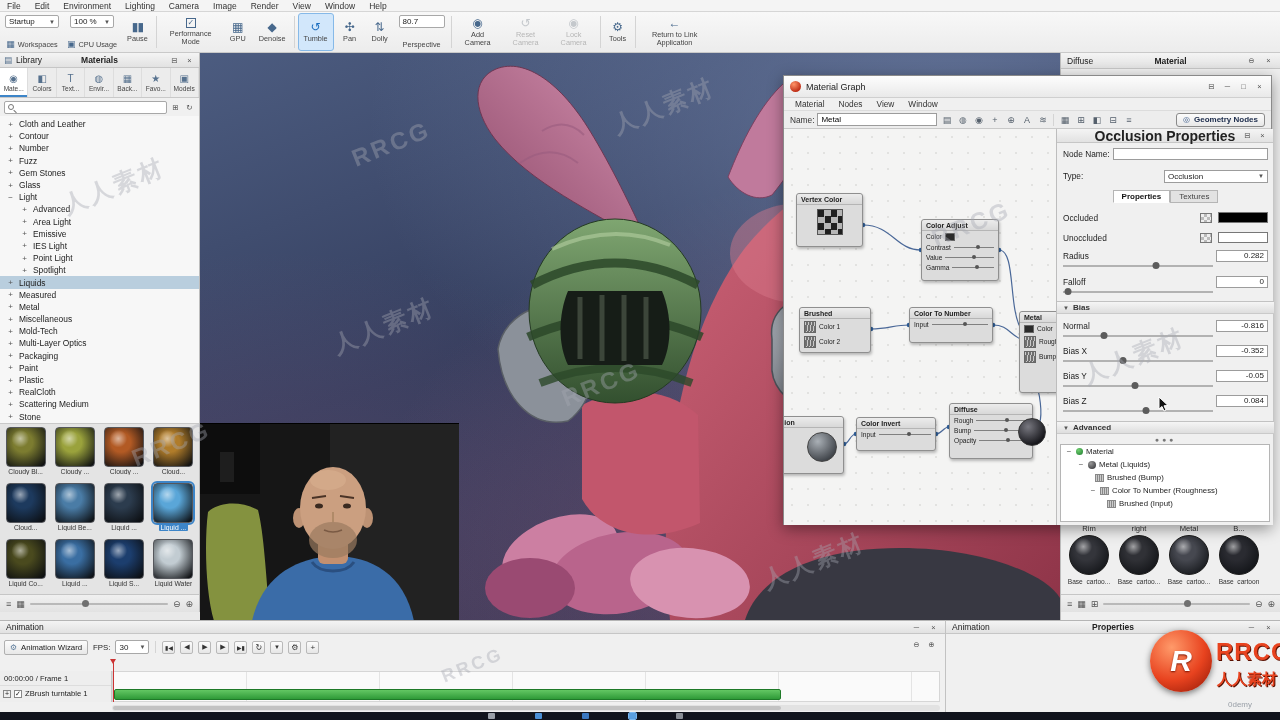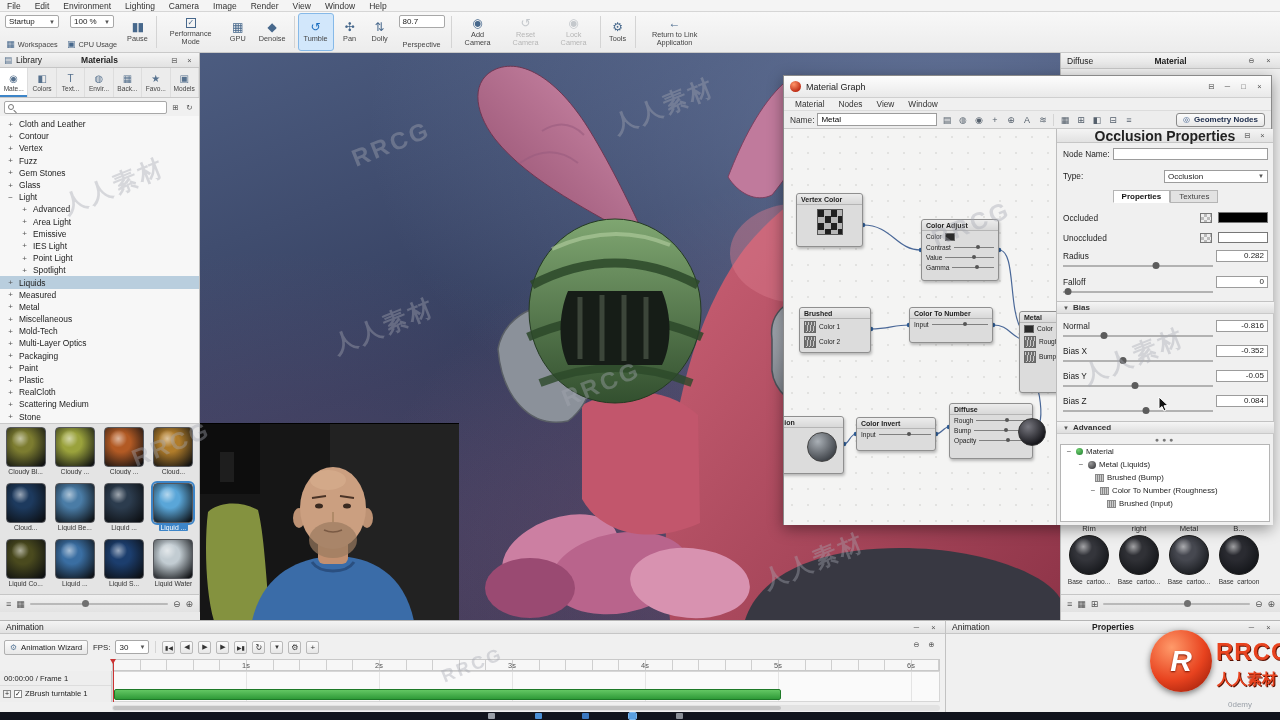--- a/index.html
+++ b/index.html
@@ -265,21 +265,21 @@
     <div class="trow">
         <span class="exp">+</span>
         <span>Cloth and Leather</span>
       </div>
     <div class="trow">
         <span class="exp">+</span>
         <span>Contour</span>
       </div>
     <div class="trow">
         <span class="exp">+</span>
-        <span>Vertex</span>
+        <span>Number</span>
       </div>
     <div class="trow">
         <span class="exp">+</span>
         <span>Fuzz</span>
       </div>
     <div class="trow">
         <span class="exp">+</span>
         <span>Gem Stones</span>
       </div>
     <div class="trow">
@@ -851,28 +851,20 @@
         <span>⚙</span>
       </span>
     <span class="acbtn">
         <span>+</span>
       </span>
   </div>
   <div style="position:absolute;right:8px;top:18px;display:flex;gap:4px">
     <span class="wbtn">⊖</span>
     <span class="wbtn">⊕</span>
   </div>
-  <div id="ruler">
-    <span class="rlab" style="left:133px">1s</span>
-    <span class="rlab" style="left:266px">2s</span>
-    <span class="rlab" style="left:399px">3s</span>
-    <span class="rlab" style="left:532px">4s</span>
-    <span class="rlab" style="left:665px">5s</span>
-    <span class="rlab" style="left:798px">6s</span>
-  </div>
   <div id="tracklabels">
     <div style="height:15px;display:flex;align-items:center;padding:0 4px;border-bottom:1px solid #ddd">00:00:00 / Frame 1</div>
     <div style="height:15px;display:flex;align-items:center;gap:3px;padding:0 3px">
       <span style="font-size:7px;border:1px solid #888;width:8px;height:8px;display:flex;align-items:center;justify-content:center">+</span>
       <span style="font-size:7px;border:1px solid #888;width:8px;height:8px;display:flex;align-items:center;justify-content:center;background:#fff">✓</span>
       <span>ZBrush turntable 1</span>
     </div>
   </div>
   <div id="trackarea">
     <div class="greenbar"></div>

